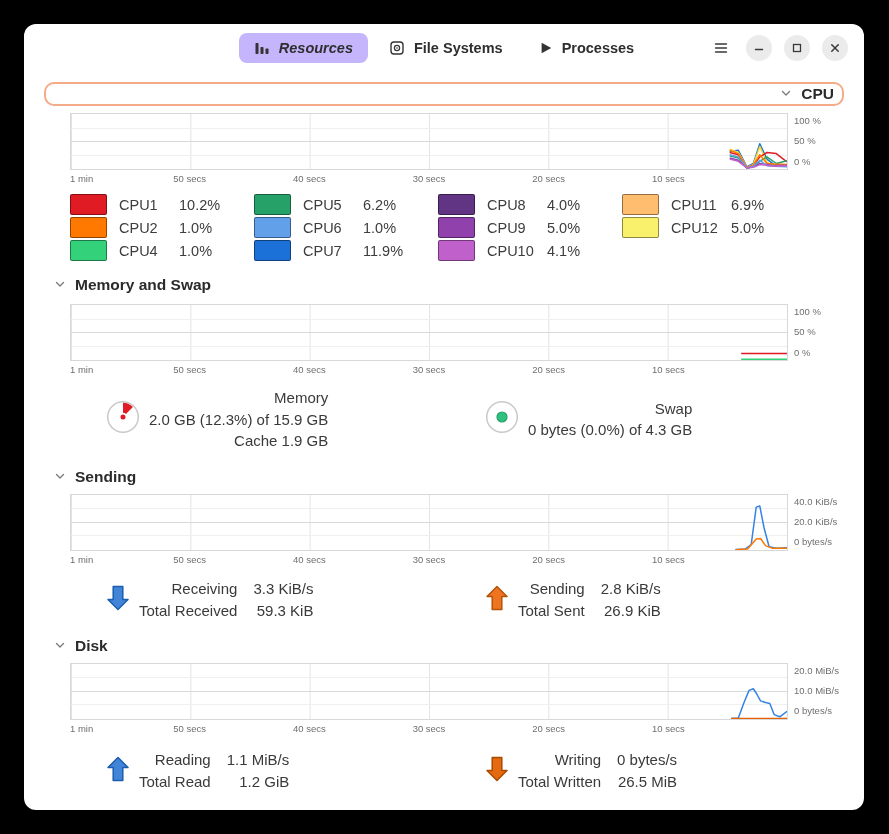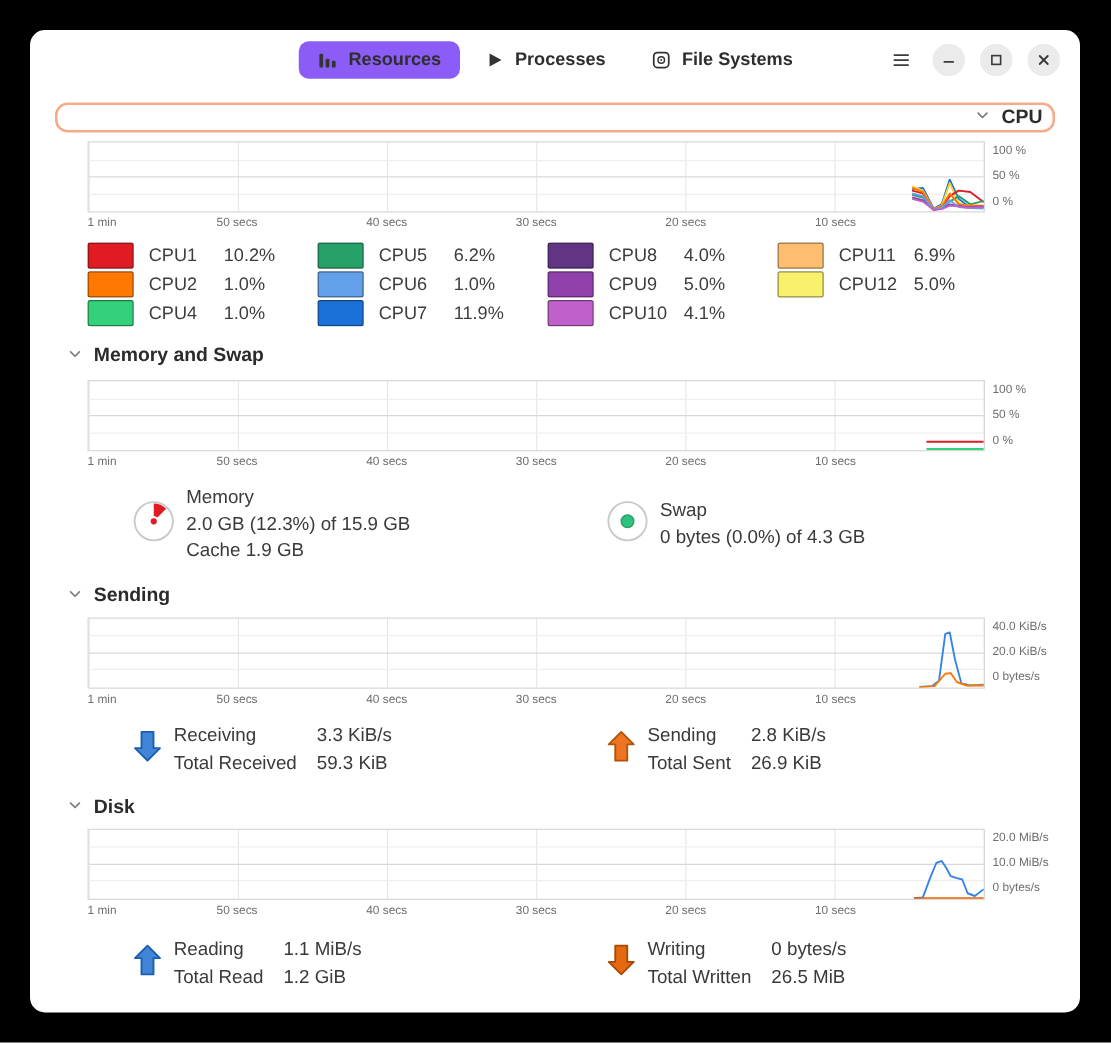--- a/index.html
+++ b/index.html
@@ -16,21 +16,21 @@
     overflow:hidden;color:#3a3a3a;
   }
   
   .headerbar{height:48px;display:flex;align-items:center;justify-content:center;position:relative;}
   .tabs{display:flex;gap:6px;}
   .tab{
     display:flex;align-items:center;gap:9px;
     padding:7px 15px;border-radius:8px;border:none;background:transparent;
     font-family:inherit;font-weight:700;font-size:14.5px;color:#2e2e2e;
   }
-  .tab.selected{background:#8b5cf6;}
+  .tab.selected{background:#c4b5fd;font-style:italic;}
   .tab svg{display:block;}
   .win-controls{position:absolute;right:16px;top:0;height:48px;display:flex;align-items:center;gap:12px;}
   .menu-btn{width:26px;height:26px;border:none;background:transparent;display:flex;align-items:center;justify-content:center;padding:0;}
   .circle-btn{width:26px;height:26px;border-radius:50%;border:none;background:#ebebeb;display:flex;align-items:center;justify-content:center;padding:0;}
   
   .content{padding:0 20px;}
   .section-header{
     display:flex;align-items:center;gap:9px;
     border:2px solid transparent;border-radius:10px;
     padding:1px 8px;height:24px;box-sizing:border-box;
@@ -67,21 +67,21 @@
   .legend{
     display:grid;grid-template-columns:repeat(4,1fr);grid-template-rows:repeat(3,23px);
     grid-auto-flow:column;align-items:center;
     margin:6px 56px 0 26px;row-gap:0;column-gap:18px;
   }
   .legend-item{display:flex;align-items:center;gap:12px;font-size:14.5px;color:#3d3d3d;}
   .swatch{width:37px;height:21px;border-radius:2px;border:1px solid rgba(0,0,0,.42);box-sizing:border-box;flex:0 0 37px;}
   .legend-name{min-width:48px;}
   .legend-value{min-width:44px;text-align:left;}
   
-  .info-grid{display:grid;grid-template-columns:1fr 1fr;margin:9px 56px 0 26px;}
+  .info-grid{display:grid;grid-template-columns:1fr 1fr;margin:9px 56px 0 26px;text-align:right;}
   .info-cell{display:flex;align-items:center;gap:9px;padding-left:36px;}
   .info-cell.right{padding-left:56px;}
   .info-lines{font-size:15px;line-height:21.5px;color:#3a3a3a;}
   .kv{display:grid;grid-template-columns:max-content max-content;column-gap:16px;font-size:15px;line-height:22px;color:#3a3a3a;}
   .sec-mem{margin-top:11px;}
   .sec-net{margin-top:13px;}
   .sec-disk{margin-top:12px;}
   .mt5{margin-top:5px;}
   .mt10{margin-top:10px;}
   .mt12{margin-top:12px;}
@@ -101,35 +101,35 @@
             <rect x="1.5" y="3" width="3" height="11" rx="0.8"></rect>
             <rect x="6.5" y="7" width="3" height="7" rx="0.8"></rect>
             <rect x="11.5" y="8.5" width="3" height="5.5" rx="0.8"></rect>
           </g>
             </svg>
         </span>
         <span>Resources</span>
       </button>
       <button class="tab">
         <span>
-          <svg width="14" height="14" viewBox="0 0 16 16">
-              <path d="M3 2 L14 8 L3 14 Z" fill="#343434"></path>
-            </svg>
-        </span>
-        <span>Processes</span>
-      </button>
-      <button class="tab">
-        <span>
           <svg width="16" height="16" viewBox="0 0 16 16" fill="none" stroke="#343434">
             <rect x="2" y="2" width="12" height="12" rx="3" stroke-width="1.4"></rect>
             <circle cx="8" cy="8" r="2.6" stroke-width="1.2"></circle>
             <circle cx="8" cy="8" r="0.8" fill="#343434" stroke="none"></circle>
           </svg>
         </span>
         <span>File Systems</span>
+      </button>
+      <button class="tab">
+        <span>
+          <svg width="14" height="14" viewBox="0 0 16 16">
+              <path d="M3 2 L14 8 L3 14 Z" fill="#343434"></path>
+            </svg>
+        </span>
+        <span>Processes</span>
       </button>
     </nav>
     <div class="win-controls">
       <button class="menu-btn">
         <svg width="16" height="16" viewBox="0 0 16 16" stroke="#3a3a3a" stroke-width="1.4" stroke-linecap="round">
           <line x1="2.5" y1="4" x2="13.5" y2="4"></line>
             <line x1="2.5" y1="8" x2="13.5" y2="8"></line>
             <line x1="2.5" y1="12" x2="13.5" y2="12"></line>
         </svg>
       </button>

